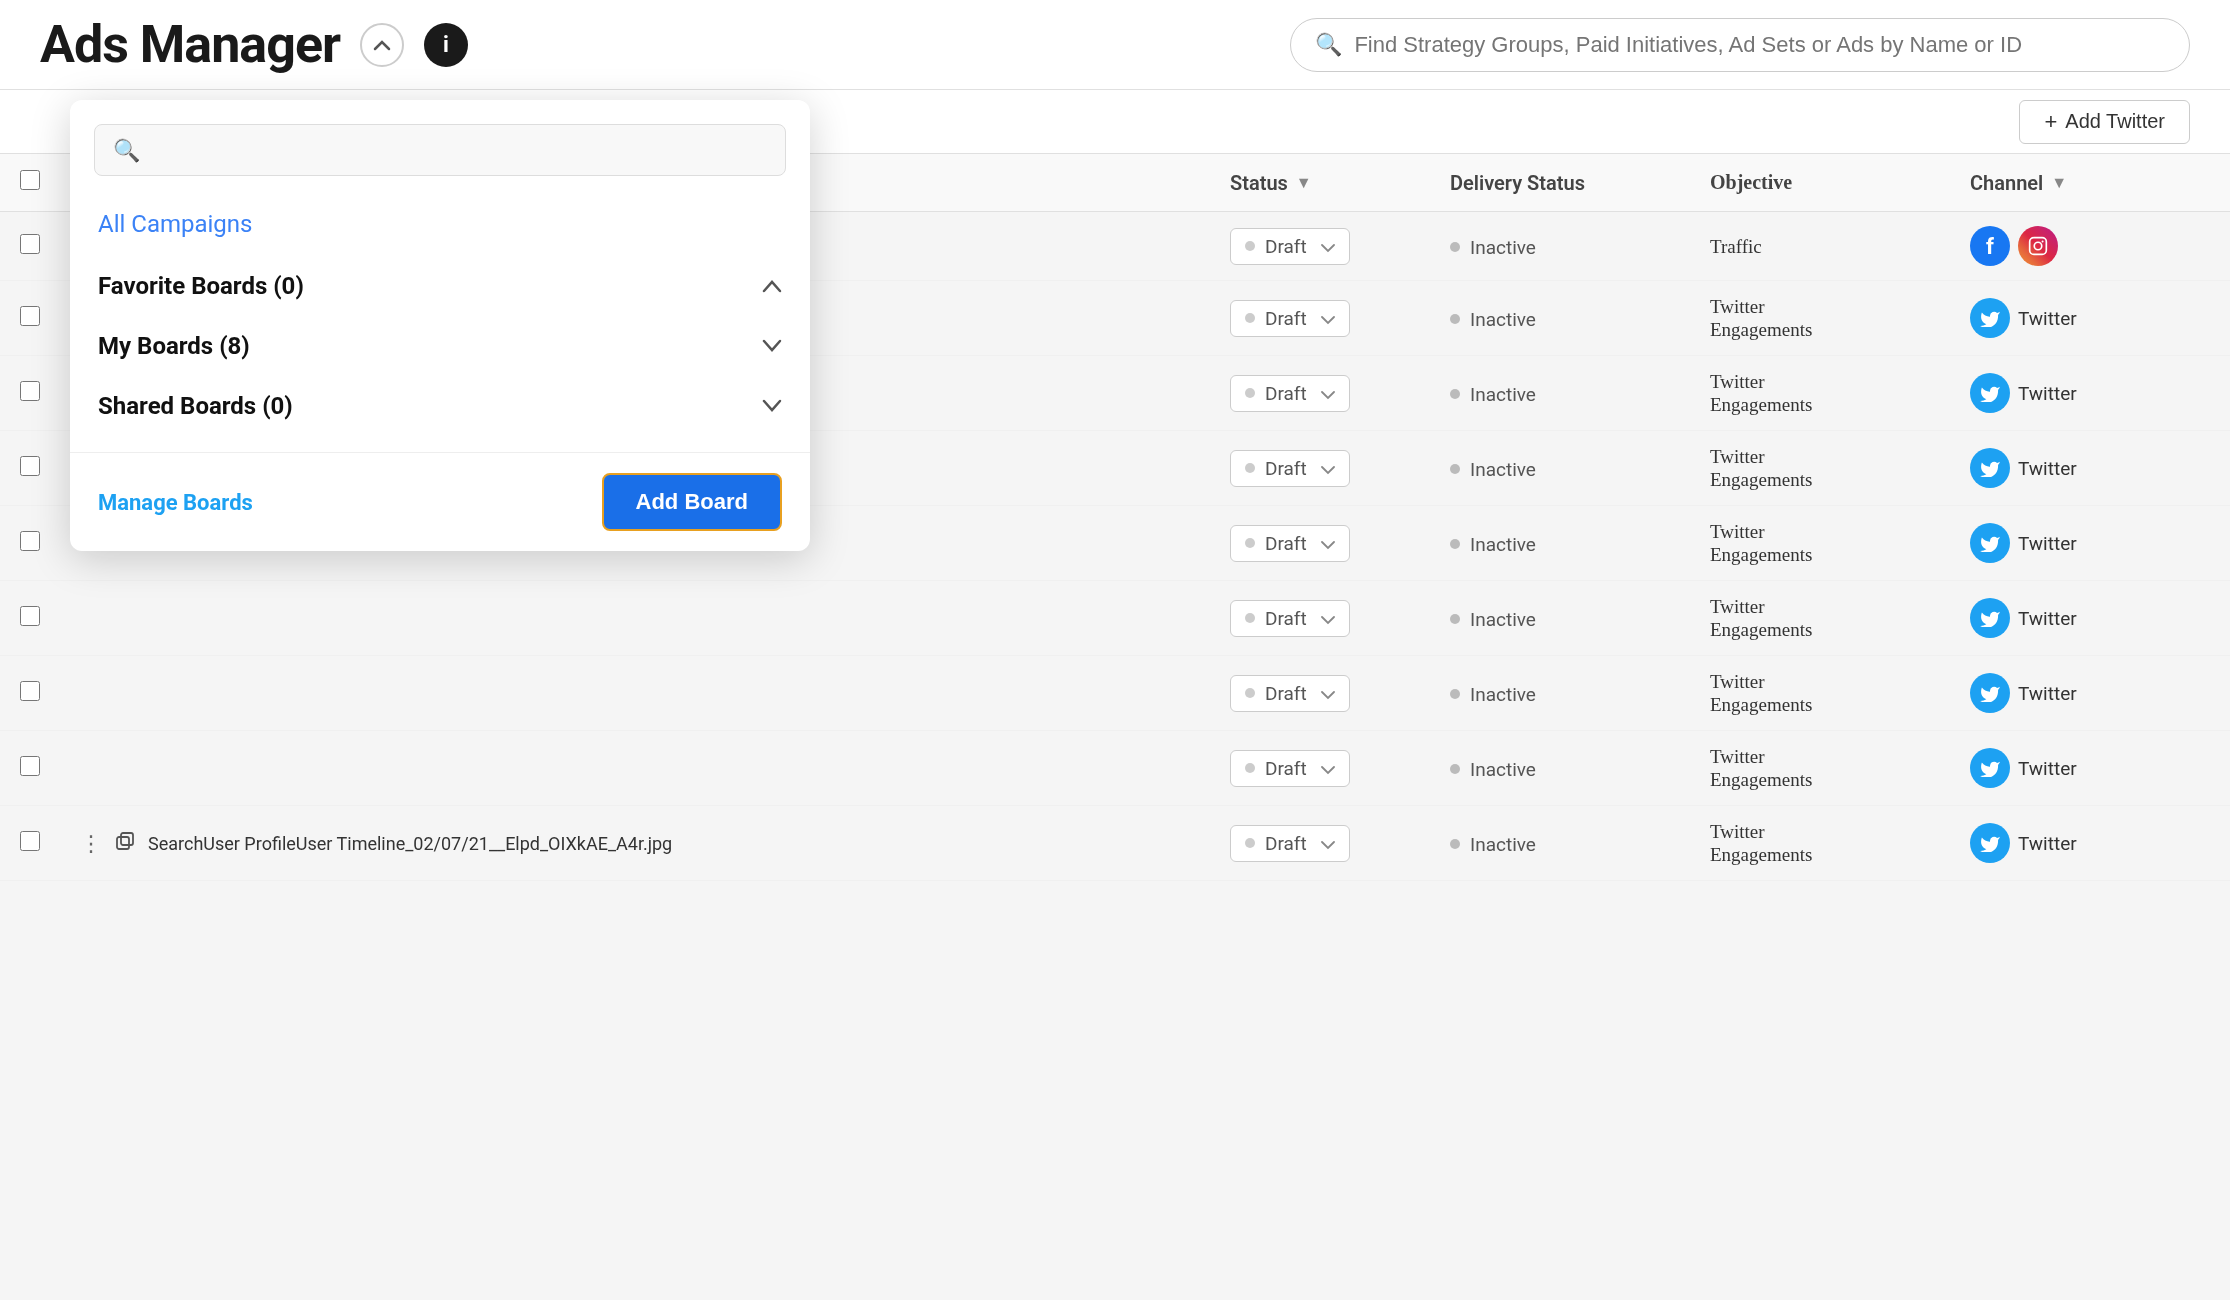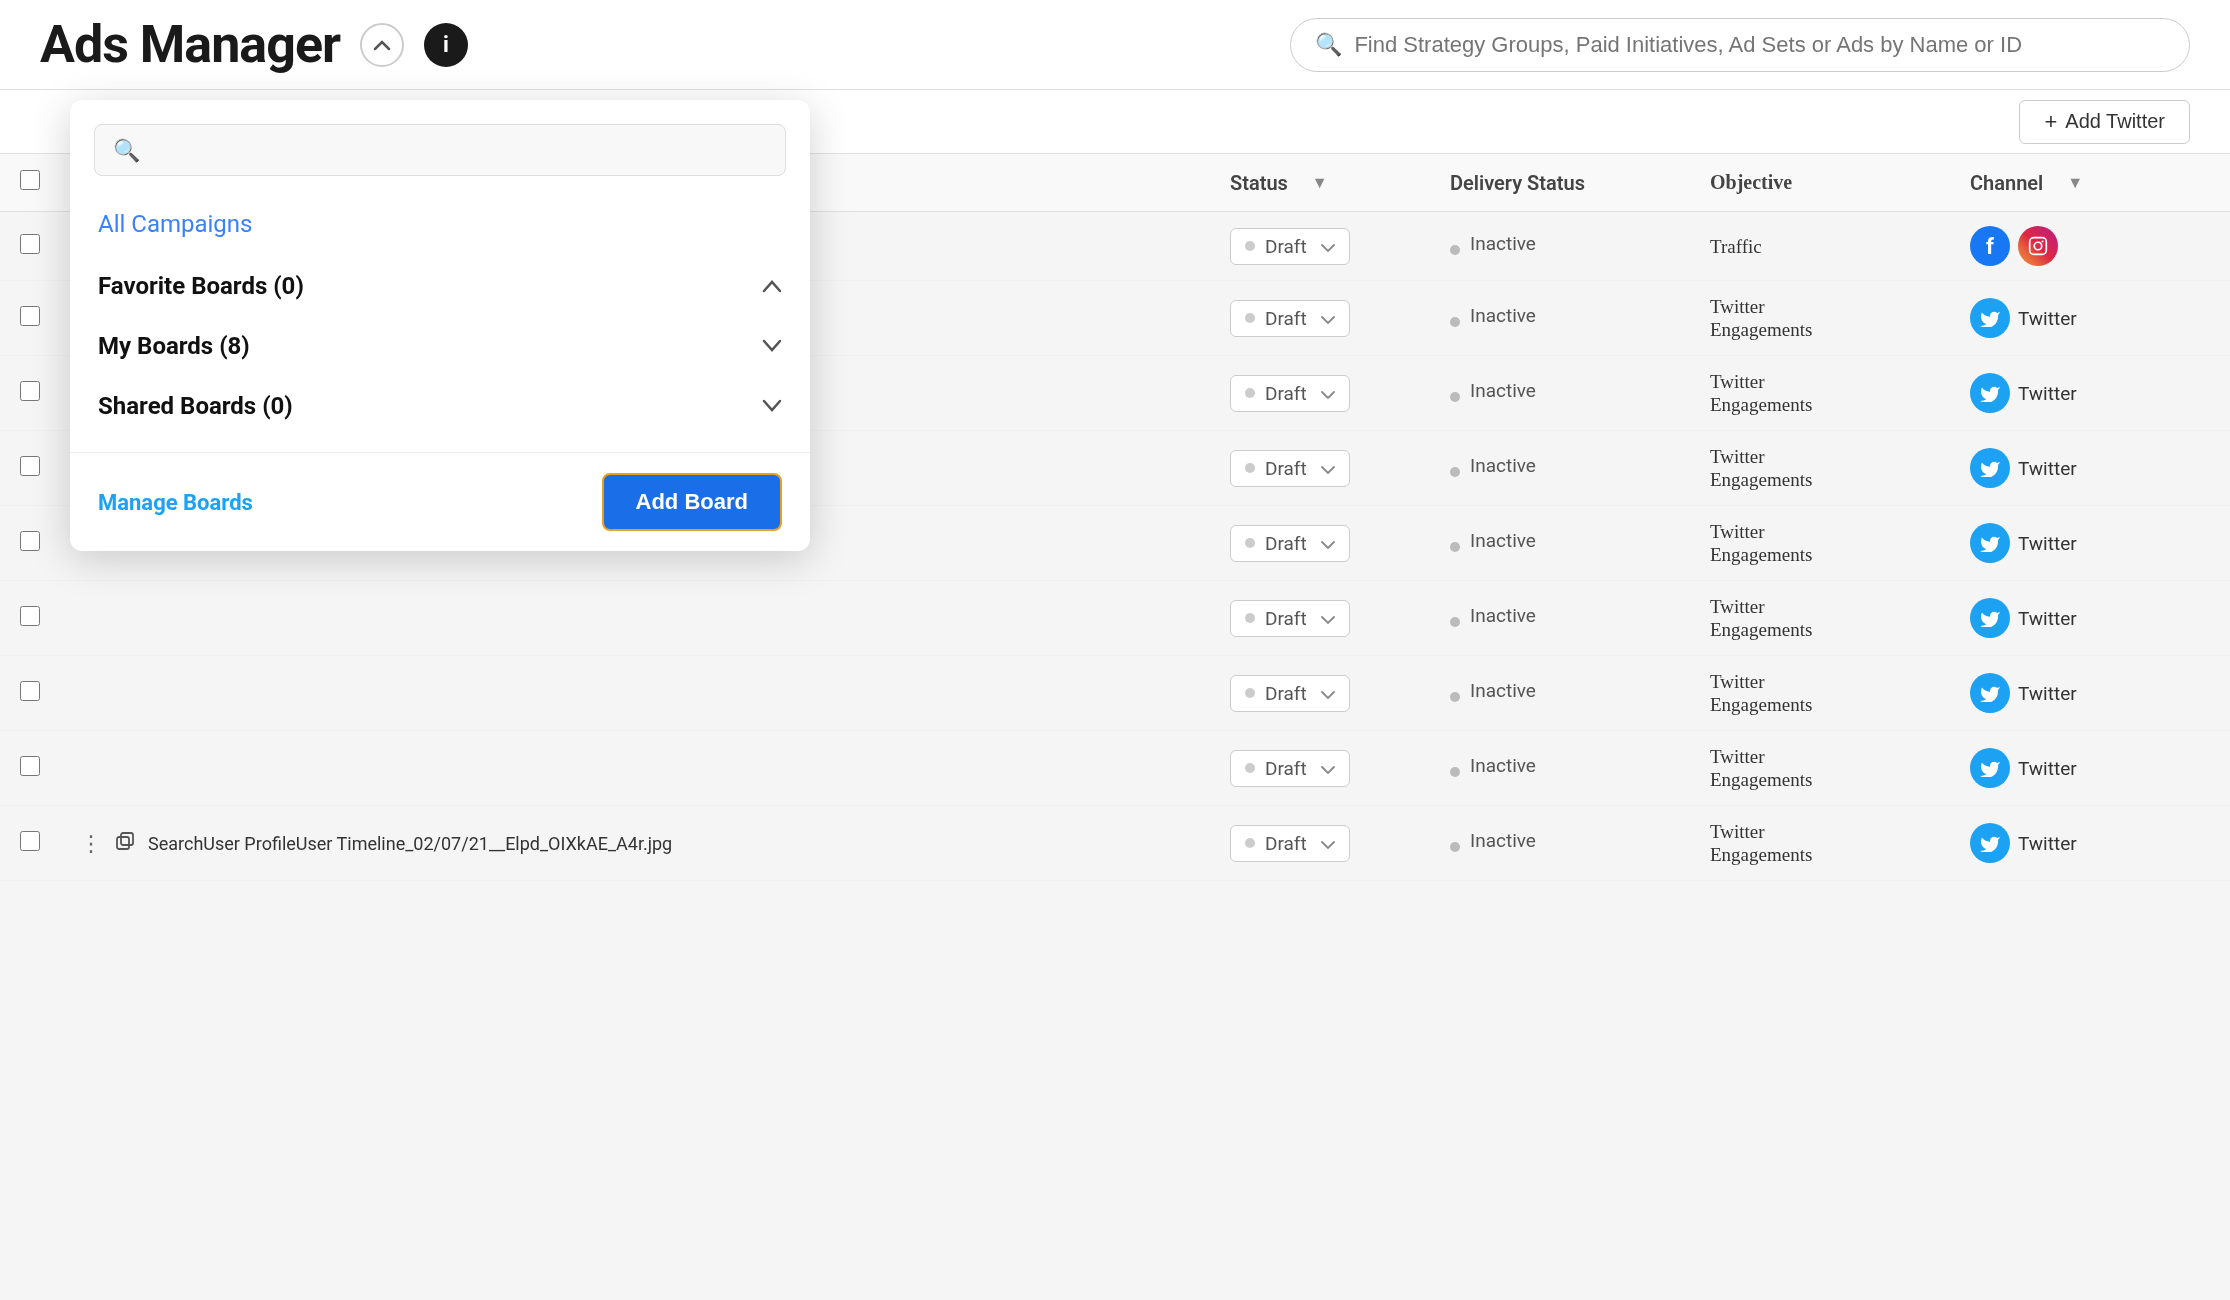--- a/index.html
+++ b/index.html
@@ -177,21 +177,21 @@
     .status-dot {
       width: 10px;
       height: 10px;
       border-radius: 50%;
       background: #ccc;
       display: inline-block;
     }
 
     .delivery-badge {
       display: inline-flex;
-      align-items: flex-end;
+      align-items: center;
       gap: 10px;
       font-size: 19px;
       color: #555;
     }
 
     .delivery-dot {
       width: 10px;
       height: 10px;
       border-radius: 50%;
       background: #bbb;
@@ -356,21 +356,21 @@
       border-radius: 8px;
       padding: 14px 32px;
       font-size: 22px;
       font-weight: 600;
       cursor: pointer;
     }
 
     .th-with-arrow {
       display: flex;
       align-items: center;
-      gap: 24px;
+      gap: 8px;
     }
 
     .sort-arrow {
       font-size: 16px;
       color: #888;
     }
 
     .main-content {
       display: flex;
       flex-direction: column;

